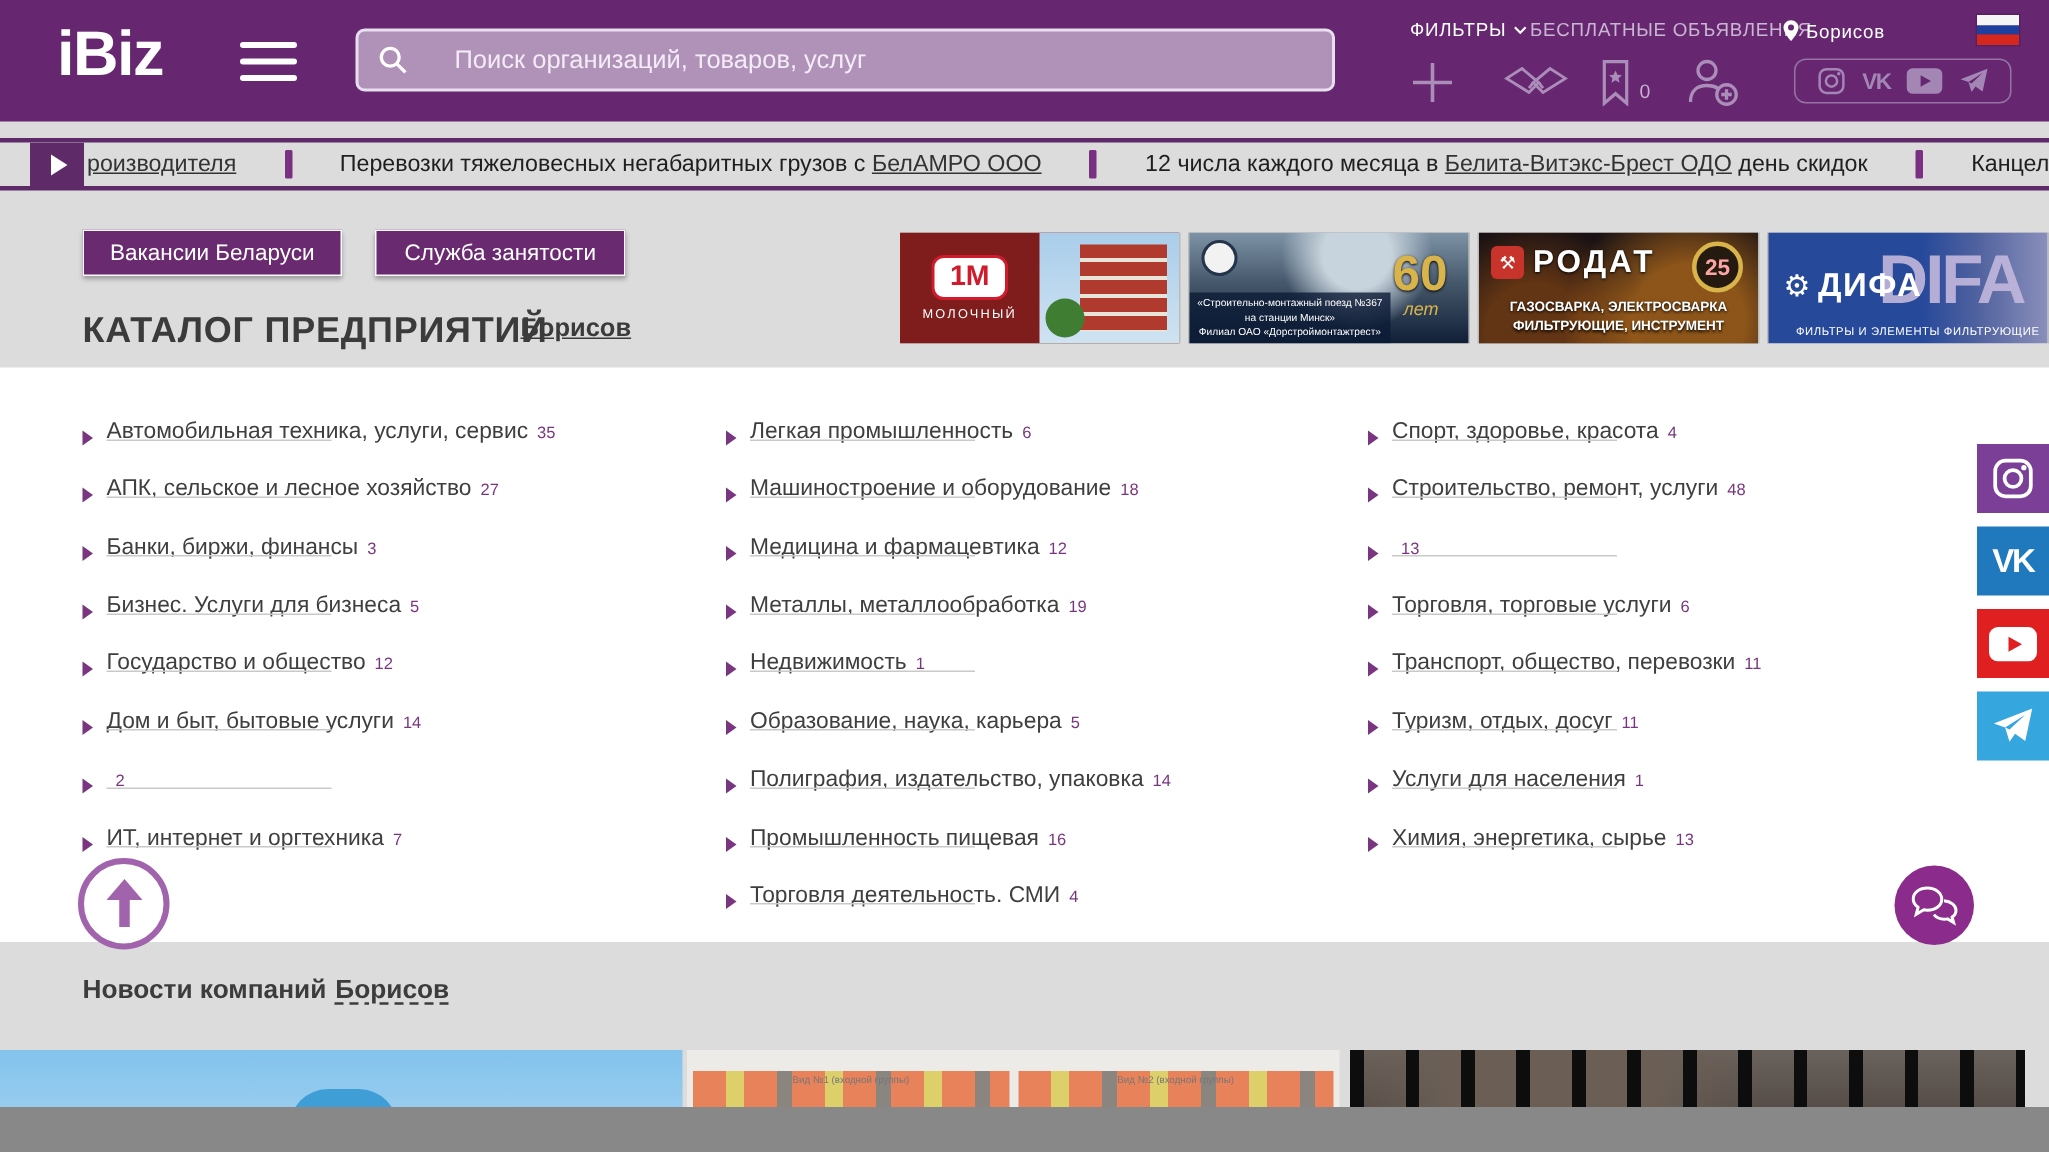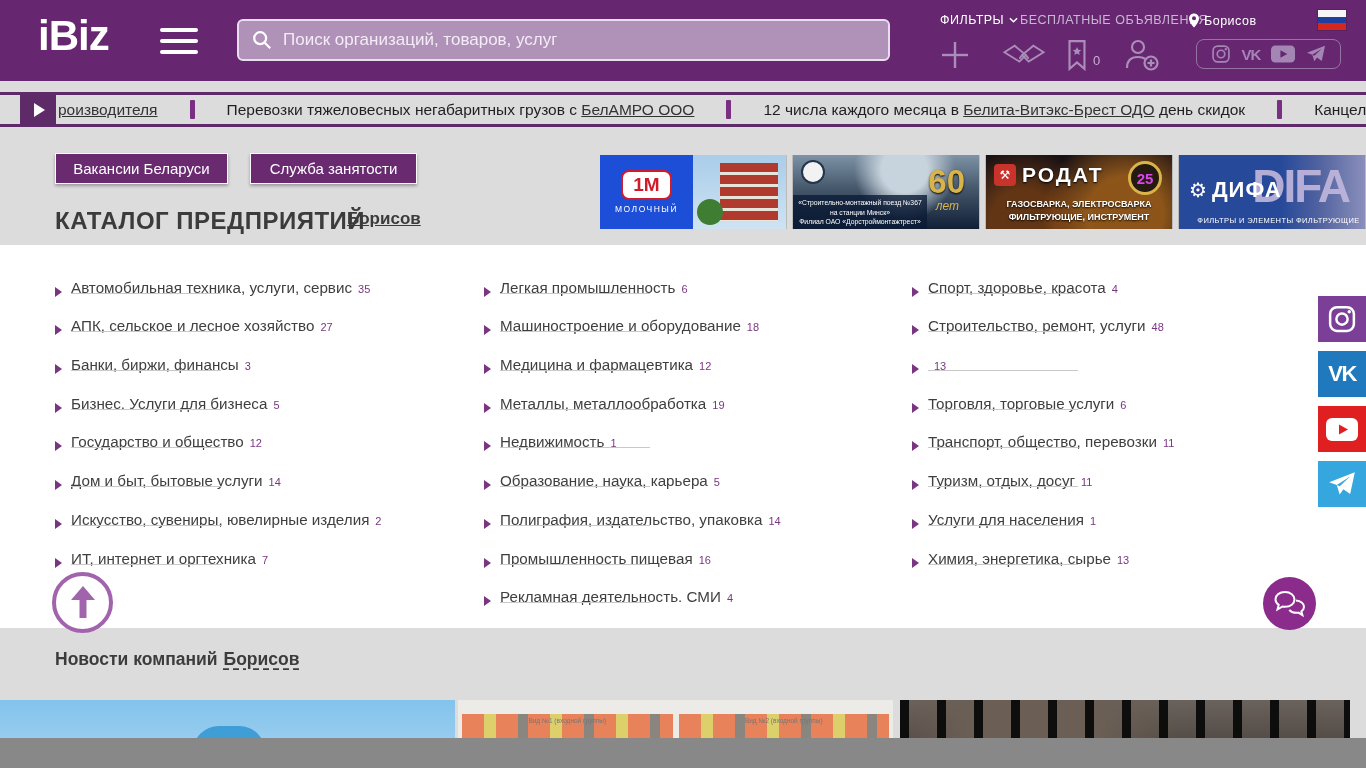--- a/index.html
+++ b/index.html
@@ -7,21 +7,21 @@
   .page {
     position:relative; width:1366px; height:738px; overflow:hidden;
     background:#dcdcdc; font-family:"Liberation Sans", sans-serif;
   }
   
   .hdr { position:absolute; top:0; left:0; width:1366px; height:81px; background:#662770; }
   .logo { position:absolute; left:38px; top:12px; font-size:42px; font-weight:800; color:#fff; letter-spacing:-1px; cursor:pointer; }
   .burger { position:absolute; left:160px; top:28px; width:38px; cursor:pointer; }
   .burger i { display:block; height:4px; background:#fff; border-radius:2px; margin-bottom:7px; }
   .search { position:absolute; left:237px; top:19px; width:653px; height:42px; background:#b092b8;
-            border:2px solid #e9def0; border-radius:6px; display:flex; align-items:center; padding:0 12px; }
+            border:2px solid #e9def0; border-radius:6px; display:flex; align-items:center; padding:0 12px;gap:20px; }
   .search svg { flex:0 0 auto; margin-right:10px; }
   .search input { flex:1; background:transparent; border:none; outline:none; color:#fff; font-size:17px; font-family:inherit; }
   .search input::placeholder { color:#f3ecf6; opacity:1; }
   .hdr-top-link { position:absolute; top:13px; font-size:12.5px; letter-spacing:.5px; color:#fff; cursor:pointer; display:flex; align-items:center; gap:5px; }
   .zakupki { left:940px; }
   .freeads { left:1020px; color:#c9b6d2; }
   .citysel { left:1188px; gap:4px; }
   .flag { position:absolute; left:1318px; top:10px; width:28px; height:20px; box-shadow:0 0 0 1px rgba(0,0,0,.15); cursor:pointer; }
   .flag i { display:block; height:33.3%; }
   .flag .fw { background:#f5f5f5; } .flag .fb { background:#1e3f9e; } .flag .fr { background:#d6271e; }
@@ -43,21 +43,21 @@
   
   .btn { position:absolute; top:153px; height:31px; background:#692a70; color:#fff; font-size:15px; font-family:inherit;
          border:1px solid #fbf9fc; box-shadow:0 2px 3px rgba(0,0,0,.3); display:flex; align-items:center; justify-content:center; cursor:pointer; }
   .btn-vac { left:55px; width:173px; }
   .btn-emp { left:250px; width:167px; }
   .cat-title { position:absolute; left:55px; top:207px; font-size:24px; font-weight:700; color:#3b3b3b; letter-spacing:.5px; }
   .cat-city { position:absolute; left:347px; top:209px; font-size:17px; font-weight:600; color:#3b3b3b; text-decoration:underline; cursor:pointer; }
   
   .banners { position:absolute; left:600px; top:155px; width:766px; height:74px; display:flex; gap:7px; overflow:hidden; }
   .banner { position:relative; flex:0 0 186px; height:74px; overflow:hidden; cursor:pointer; box-shadow:0 0 0 1px rgba(0,0,0,.15); }
-  .b1 { background:#1d4ed8; display:flex; }
+  .b1 { background:#7f1d1d; display:flex; }
   .b1-left { width:50%; display:flex; flex-direction:column; align-items:center; justify-content:center; gap:4px; }
   .b1-logo { background:#fff; border:2px solid #cf1b2b; border-radius:8px; color:#cf1b2b; font-weight:800; font-size:19px; padding:2px 10px; }
   .b1-cap { color:#fff; font-size:8.5px; letter-spacing:1.5px; }
   .b1-right { position:relative; width:50%; background:linear-gradient(#a9cdea, #cfe3f2); }
   .b1-bld { position:absolute; right:8px; top:8px; width:58px; height:58px;
             background:repeating-linear-gradient(#b03a2e 0 9px, #e8e4da 9px 12px); }
   .b1-tree { position:absolute; left:4px; bottom:4px; width:26px; height:26px; border-radius:50%; background:#3f7d33; }
   .b2 { background:radial-gradient(circle at 60% 20%, #c8d4dd 0 18%, transparent 40%),
                linear-gradient(180deg,#7e93a6 0%, #46586c 45%, #101f36 100%); }
   .b2-emblem { position:absolute; left:8px; top:5px; width:24px; height:24px; border-radius:50%; background:#f2f2f2;
@@ -65,21 +65,21 @@
   .b2-badge { position:absolute; right:14px; top:8px; color:#d9b44a; font-size:33px; font-weight:800; text-shadow:0 1px 2px #000; }
   .b2-badge-sub { position:absolute; right:20px; top:44px; color:#d9b44a; font-size:12px; font-style:italic; }
   .b2-txt { position:absolute; left:0; bottom:0; width:72%; background:rgba(12,28,54,.8); color:#fff; font-size:6.8px;
             line-height:1.35; padding:3px 5px; text-align:center; }
   .b3 { background:radial-gradient(circle at 75% 80%, rgba(235,140,30,.55) 0 25%, transparent 55%),
                radial-gradient(circle at 20% 90%, rgba(235,120,20,.35) 0 20%, transparent 45%), #191114; }
   .b3-row { position:absolute; left:8px; top:8px; display:flex; align-items:center; gap:6px; }
   .b3-ico { width:22px; height:22px; background:#c8332b; border-radius:4px; display:flex; align-items:center; justify-content:center; color:#fff; font-size:12px; }
   .b3-title { color:#fff; font-weight:800; font-size:21px; letter-spacing:2px; text-shadow:0 1px 2px #000; }
   .b3-medal { position:absolute; right:10px; top:6px; width:34px; height:34px; border-radius:50%; border:3px solid #d9b44a;
-              color:#d946ef; display:flex; align-items:center; justify-content:center; font-size:15px; font-weight:800; background:#241a10; }
+              color:#fca5a5; display:flex; align-items:center; justify-content:center; font-size:15px; font-weight:800; background:#241a10; }
   .b3-txt { position:absolute; left:0; bottom:5px; width:100%; text-align:center; color:#fff; font-size:9px; font-weight:700;
             line-height:1.45; text-shadow:0 1px 2px #000; }
   .b4 { background:linear-gradient(90deg,#27499a 0 55%, #50629f 75%, #8a8fbb); }
   .b4-big { position:absolute; right:16px; top:4px; color:#c3b8dd; font-size:46px; font-weight:800; letter-spacing:-2px; opacity:.9; }
   .b4-row { position:absolute; left:10px; top:22px; display:flex; align-items:center; gap:5px; }
   .b4-gear { color:#fff; font-size:20px; }
   .b4-name { color:#fff; font-weight:800; font-size:22px; letter-spacing:1px; }
   .b4-cap { position:absolute; left:0; bottom:4px; width:100%; text-align:center; color:#fff; font-size:7.5px; letter-spacing:.4px;padding-left:13px; }
   
   .catalog-bg { position:absolute; left:0; top:245px; width:1366px; height:383px; background:#fff; }
@@ -306,21 +306,20 @@
 
 
     <div class="cat-item">
       <span class="tri"></span>
       <span class="cat-label">Дом и быт, бытовые услуги</span>
       <span class="cat-count">14</span>
     </div>
 
     <div class="cat-item">
       <span class="tri"></span>
-      <span class="cat-label">Искусство, сувениры, ювелирные изделия</span>
       <span class="cat-count">2</span>
     </div>
 
     <div class="cat-item">
       <span class="tri"></span>
       <span class="cat-label">ИТ, интернет и оргтехника</span>
       <span class="cat-count">7</span>
     </div>
   </div>
   <div class="cat-col col1">
@@ -367,21 +366,21 @@
     </div>
 
     <div class="cat-item">
       <span class="tri"></span>
       <span class="cat-label">Промышленность пищевая</span>
       <span class="cat-count">16</span>
     </div>
 
     <div class="cat-item">
       <span class="tri"></span>
-      <span class="cat-label">Рекламная деятельность. СМИ</span>
+      <span class="cat-label">Торговля деятельность. СМИ</span>
       <span class="cat-count">4</span>
     </div>
   </div>
   <div class="cat-col col2">
     <div class="cat-item">
       <span class="tri"></span>
       <span class="cat-label">Спорт, здоровье, красота</span>
       <span class="cat-count">4</span>
     </div>
 

